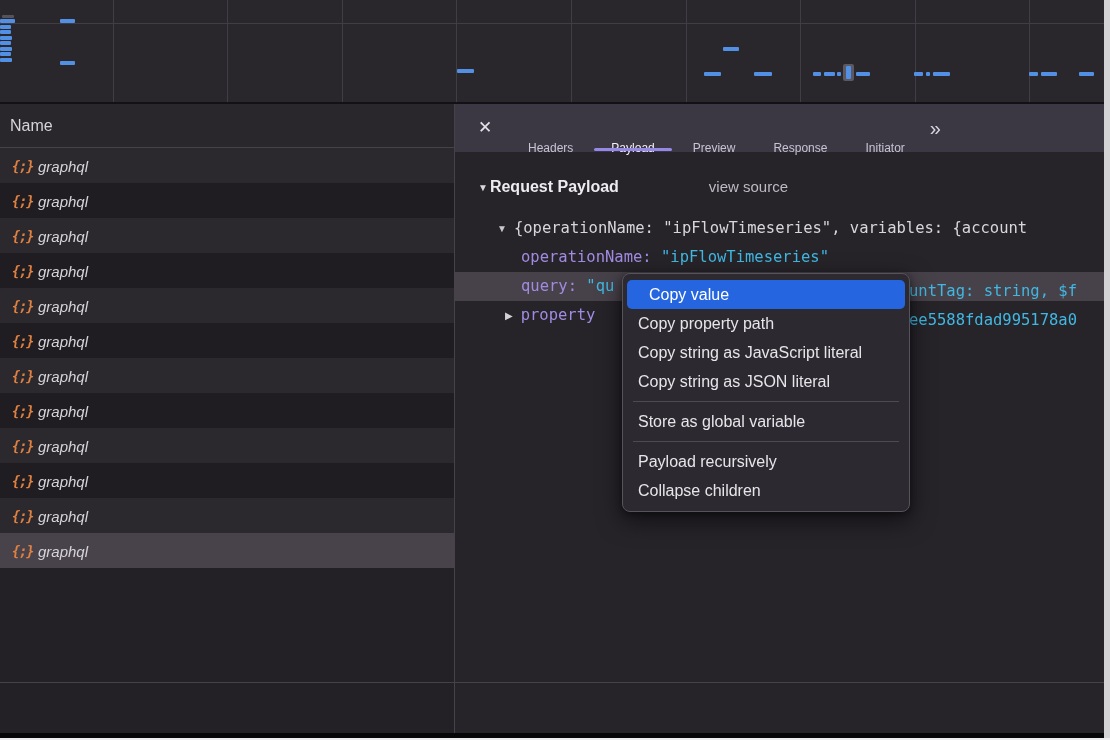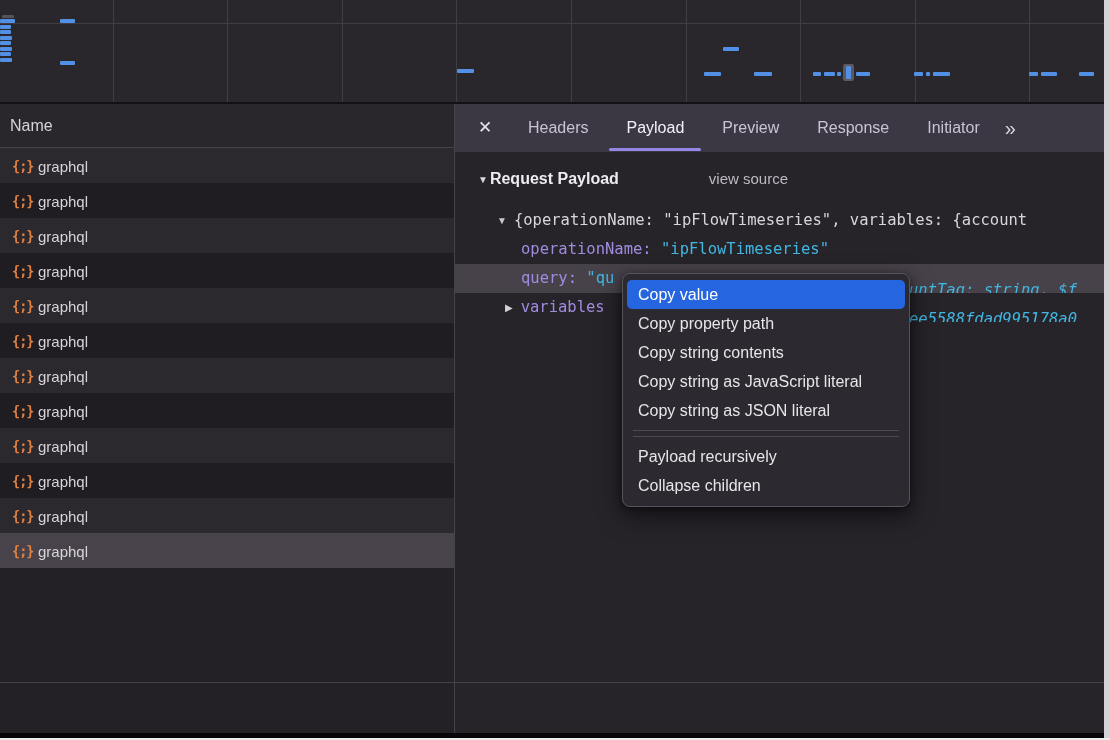--- a/index.html
+++ b/index.html
@@ -31,21 +31,21 @@
   #left-panel{
     position:absolute;left:0;top:104px;width:454px;height:629px;
     background:var(--left_bg);
     border-right:1px solid var(--border);
   }
   #name-header{
     height:43px;line-height:43px;background:var(--hdr_bg);
     border-bottom:1px solid var(--border);
     color:#d6d4d9;font-size:16px;padding-left:10px;
   }
-  .req-row{height:35px;line-height:35px;white-space:nowrap;overflow:hidden;}
+  .req-row{height:35px;line-height:35px;white-space:nowrap;overflow:hidden;font-style:italic;}
   .req-row.odd{background:var(--row_light);}
   .req-row.even{background:var(--row_dark);}
   .req-row.sel{background:var(--row_sel);}
   .req-icon{
     display:inline-block;margin-left:12px;width:26px;
     color:var(--icon_orange);
     font-family:"DejaVu Sans Mono",monospace;font-weight:bold;font-size:13.5px;
     letter-spacing:-1px;vertical-align:middle;
   }
   .req-label{color:#d6d4d9;font-size:15px;vertical-align:middle;}
@@ -58,66 +58,66 @@
   #tabbar{
     height:48px;background:var(--tabbar);
     display:flex;align-items:center;padding-left:12px;
   }
   #close-btn{
     width:36px;text-align:center;color:#e3e1e8;font-size:17px;line-height:48px;
     margin-right:6px;
   }
   #tab-items{display:flex;height:48px;}
   .tab{
-    position:relative;padding:0 19px;line-height:48px;font-size:16px;
-    color:var(--tab_txt);white-space:nowrap;
+    position:relative;padding:0 19px;line-height:48px;font-size:12px;
+    color:var(--tab_txt);white-space:nowrap;margin-top:20px;
   }
   .tab.active{color:var(--tab_active);}
   .tab-underline{
     position:absolute;left:2px;right:2px;bottom:1px;height:3px;
     background:var(--underline);border-radius:2px;
   }
   #more-tabs{color:#d9d6e0;font-size:20px;margin-left:6px;letter-spacing:-1px;}
 
   #payload{padding-top:16px;position:relative;}
-  .section-header{height:22px;line-height:22px;margin-bottom:16px;padding-left:23px;white-space:nowrap;}
+  .section-header{height:22px;line-height:22px;margin-bottom:16px;padding-left:23px;white-space:nowrap;margin-top:8px;}
   .section-header .tw{color:#d9d7dc;font-size:10px;vertical-align:1px;margin-right:2px;}
   .section-header .title{color:var(--title_txt);font-weight:bold;font-size:16px;}
   .section-header .vs{color:var(--muted);font-size:15px;margin-left:90px;}
 
   .tree{font-family:"DejaVu Sans Mono",monospace;font-size:15.5px;color:var(--txt);}
   .trow{position:relative;height:29px;line-height:29px;white-space:nowrap;overflow:hidden;width:649px;}
   .trow .tw{font-family:"Liberation Sans",sans-serif;font-size:10px;color:#c9c7ce;vertical-align:1px;}
   .trow.r1{padding-left:42px;}
   .trow.r1 .tw{margin-right:7px;}
   .trow.r2{padding-left:66px;}
   .trow.r3{padding-left:66px;background:var(--tree_sel);}
   .trow.r4{padding-left:50px;}
   .trow.r4 .tw{margin-right:8px;color:#d3d1d7;}
   .key{color:var(--violet);}
   .str{color:var(--cyan);}
   .plain{color:var(--txt);}
-  .frag{position:absolute;left:454px;top:12px;font-style:italic;}
+  .frag{position:absolute;left:454px;top:5px;}
 
   
   #context-menu{
     position:absolute;left:622px;top:273px;width:286px;
     background:var(--menu_bg);
     border:1px solid var(--menu_border);
     border-radius:8px;
     box-shadow:0 8px 24px rgba(0,0,0,.55), 0 2px 6px rgba(0,0,0,.4);
     padding:6px 0;
     z-index:50;
   }
   .menu-item{
     height:29px;line-height:29px;font-size:16px;color:var(--menu_txt);
     padding-left:15px;white-space:nowrap;
   }
   .menu-item.hl{
-    margin:0 4px;padding-left:11px;border-radius:5px;
+    margin:0 4px;padding-left:22px;border-radius:5px;
     background:var(--hl_blue);color:#ffffff;
   }
   .menu-sep{height:1px;background:#4d4b52;margin:5px 10px;}
 
   
   #hdivider{position:absolute;left:0;top:682px;width:1104px;height:1px;background:var(--border);}
   #edge-right{position:absolute;left:1104px;top:0;width:6px;height:738px;background:var(--edge_white);}
   #bottom-black{position:absolute;left:0;top:733px;width:1104px;height:5px;background:var(--black_bar);}
   #bottom-white{position:absolute;left:0;top:738px;width:1110px;height:2px;background:#ededee;}
 </style>
@@ -210,34 +210,34 @@
           <span class="tw">▼</span><span class="plain">{operationName: "ipFlowTimeseries", variables: {account</span>
         </div>
         <div class="trow r2">
           <span class="key">operationName:</span><span class="str"> "ipFlowTimeseries"</span>
         </div>
         <div class="trow r3">
           <span class="key">query:</span><span class="str"> "qu</span>
           <span class="str frag">untTag: string, $f</span>
         </div>
         <div class="trow r4">
-          <span class="tw">▶</span><span class="key">variables</span>
+          <span class="tw">▶</span><span class="key">property</span>
           <span class="str frag">ee5588fdad995178a0</span>
         </div>
       </div>
     </div>
   </div>
 
   <div id="context-menu">
       <div class="menu-item hl">Copy value</div>
       <div class="menu-item">Copy property path</div>
-      <div class="menu-item">Copy string contents</div>
       <div class="menu-item">Copy string as JavaScript literal</div>
       <div class="menu-item">Copy string as JSON literal</div>
       <div class="menu-sep"></div>
+      <div class="menu-item">Store as global variable</div>
       <div class="menu-sep"></div>
       <div class="menu-item">Payload recursively</div>
       <div class="menu-item">Collapse children</div>
     </div>
 
   <div id="hdivider"></div>
   <div id="edge-right"></div>
   <div id="bottom-black"></div>
   <div id="bottom-white"></div>
 </div>

